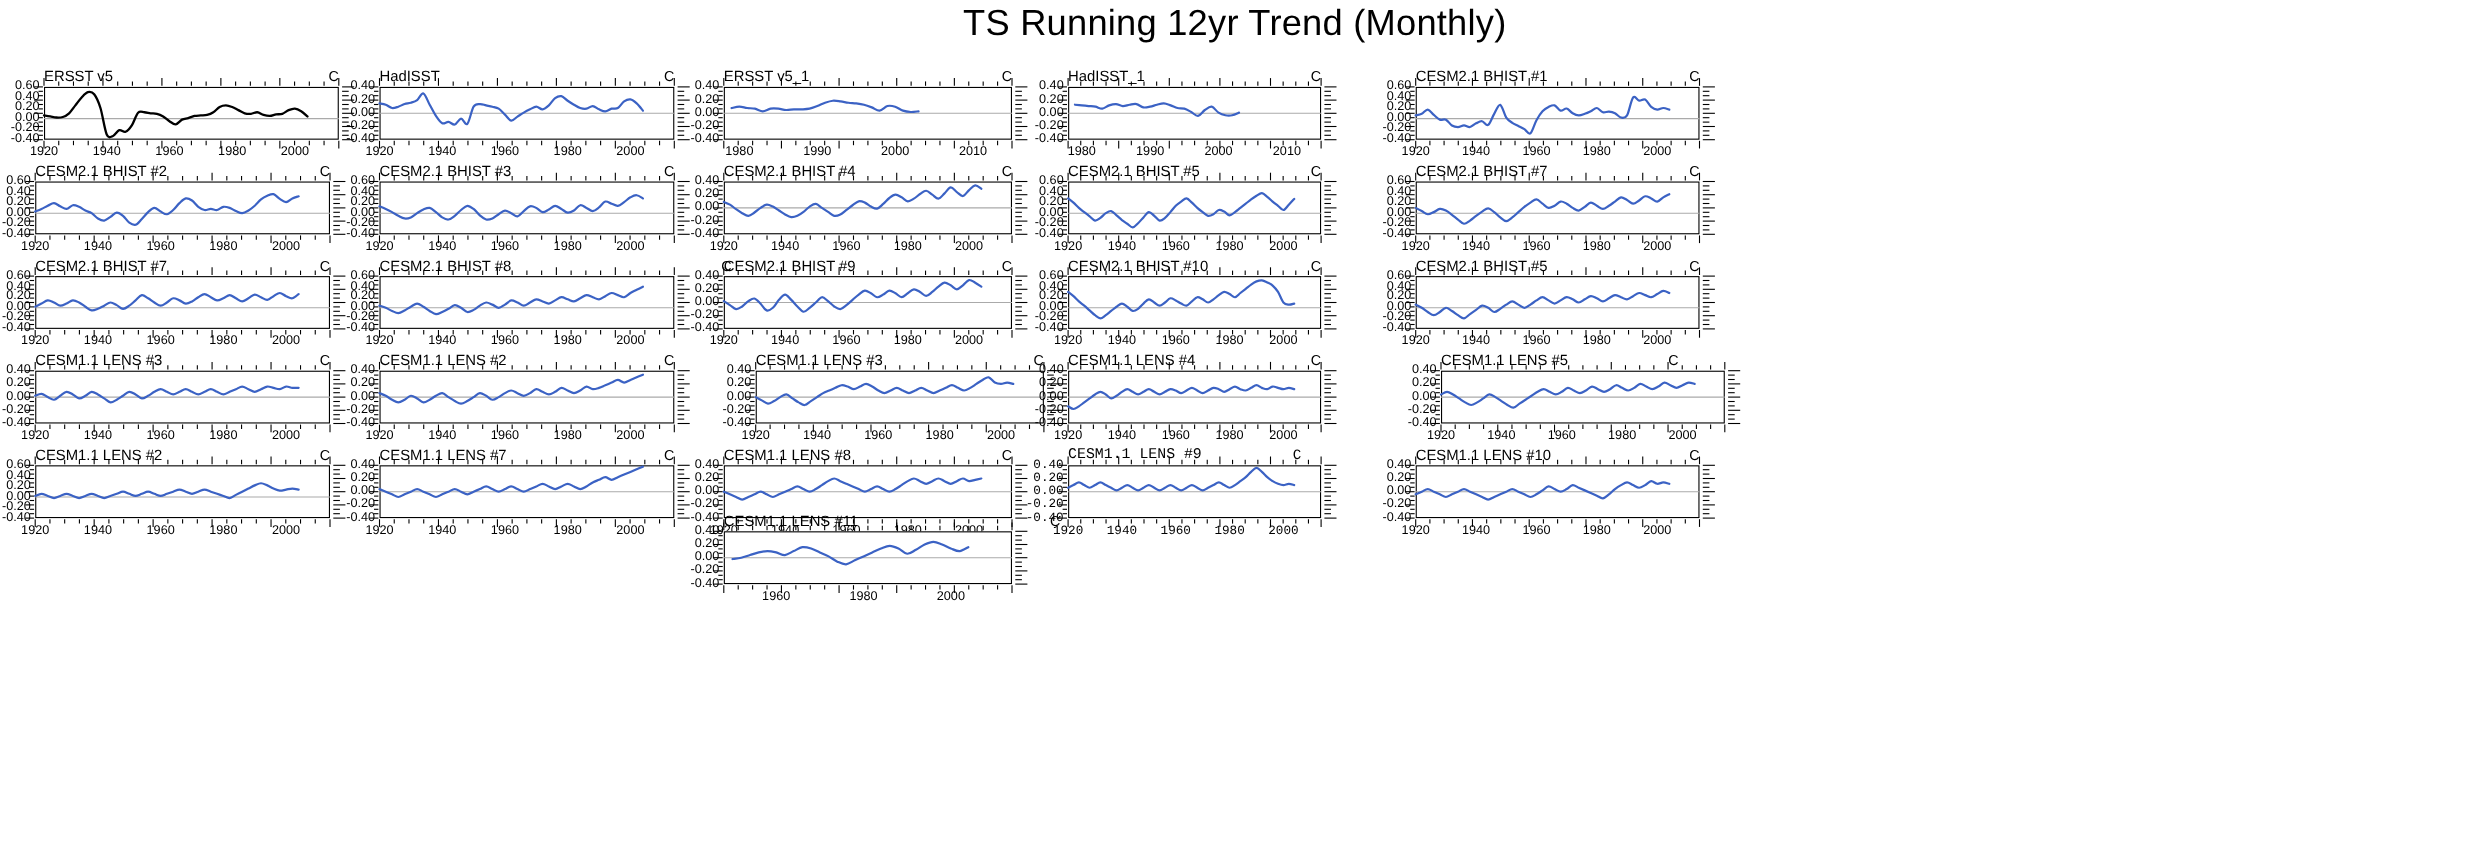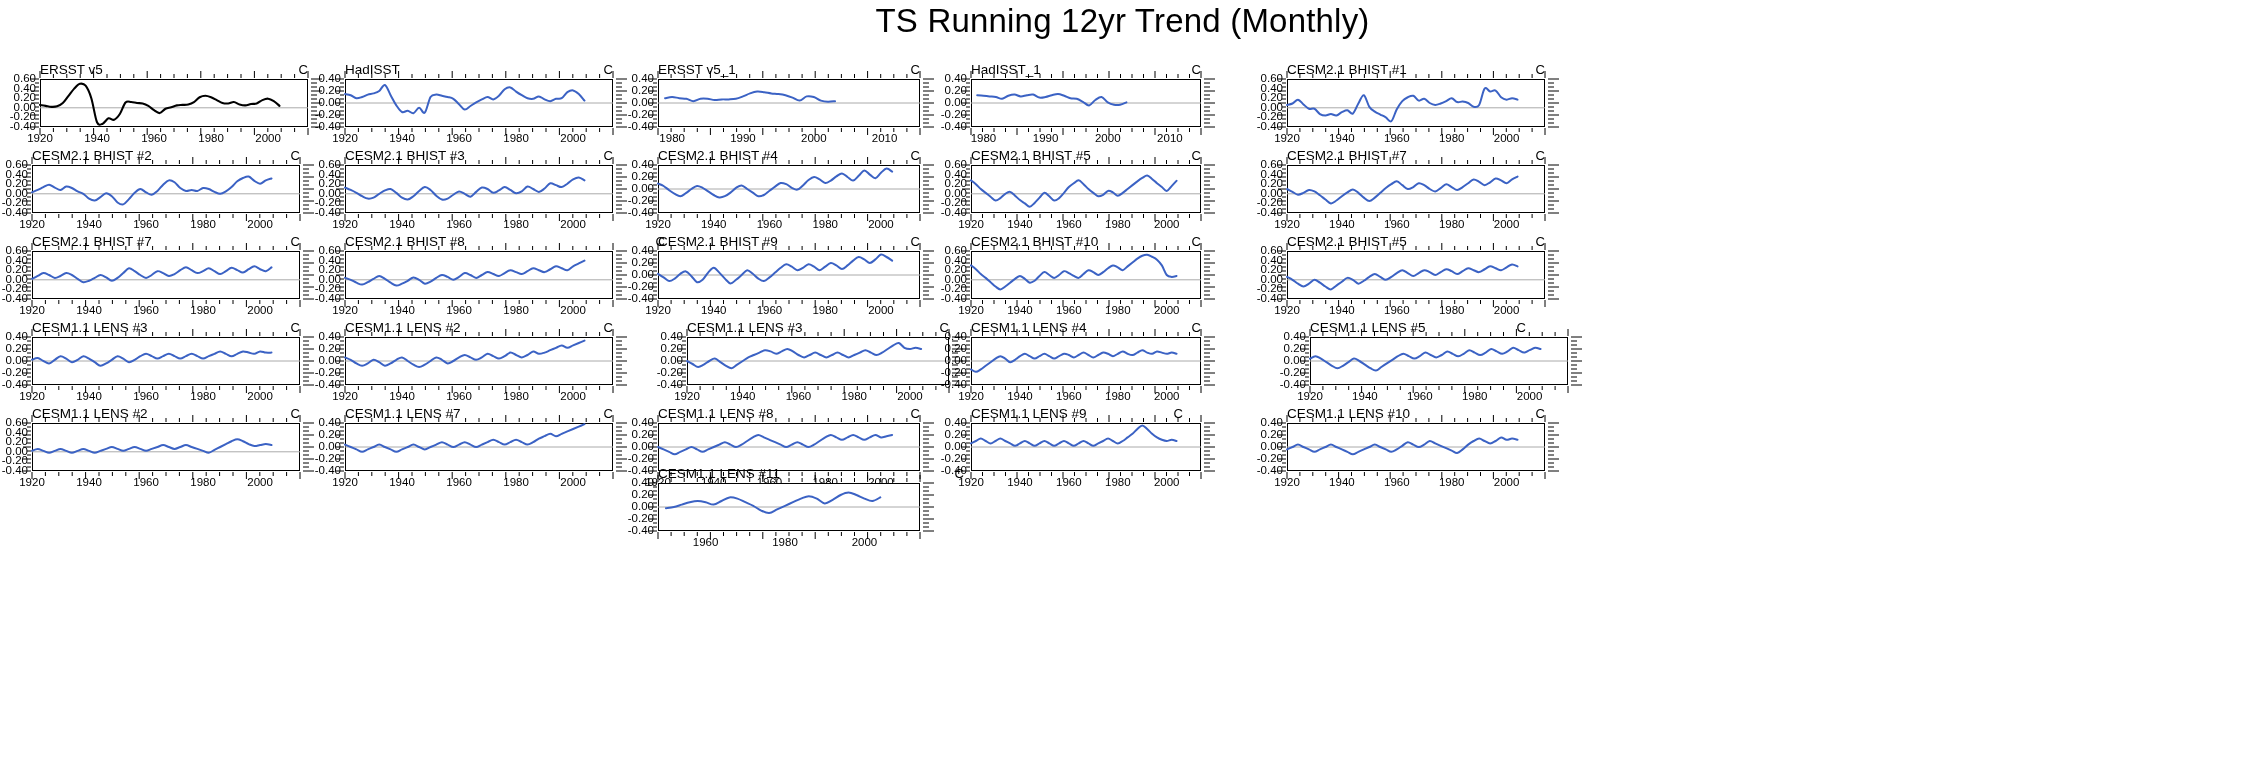--- a/index.html
+++ b/index.html
@@ -2120,21 +2120,21 @@
           <line x1="-1" x2="-9" y1="24" y2="24" class="tickmark"></line>
           <line x1="-1" x2="-5" y1="28" y2="28" class="tickmark"></line>
           <line x1="-1" x2="-5" y1="32" y2="32" class="tickmark"></line>
           <line x1="-1" x2="-9" y1="36" y2="36" class="tickmark"></line>
           <line x1="-1" x2="-5" y1="40" y2="40" class="tickmark"></line>
           <line x1="-1" x2="-5" y1="44" y2="44" class="tickmark"></line>
           <line x1="-1" x2="-9" y1="48" y2="48" class="tickmark"></line>
           <path d="M0.00,24.00 C0.93,24.40 3.72,25.60 5.57,26.40 C7.43,27.20 9.29,28.00 11.15,28.80 C13.01,29.60 14.87,31.20 16.72,31.20 C18.58,31.20 20.44,29.60 22.30,28.80 C24.16,28.00 26.01,27.20 27.87,26.40 C29.73,25.60 31.59,24.00 33.45,24.00 C35.30,24.00 37.16,25.60 39.02,26.40 C40.88,27.20 42.74,28.80 44.60,28.80 C46.45,28.80 48.31,27.20 50.17,26.40 C52.03,25.60 53.89,24.80 55.74,24.00 C57.60,23.20 59.46,22.40 61.32,21.60 C63.18,20.80 65.04,19.20 66.89,19.20 C68.75,19.20 70.61,20.80 72.47,21.60 C74.33,22.40 76.18,24.00 78.04,24.00 C79.90,24.00 81.76,22.60 83.62,21.60 C85.48,20.60 87.33,19.20 89.19,18.00 C91.05,16.80 92.91,15.40 94.77,14.40 C96.62,13.40 98.48,12.00 100.34,12.00 C102.20,12.00 104.06,13.60 105.91,14.40 C107.77,15.20 109.63,16.00 111.49,16.80 C113.35,17.60 115.21,18.40 117.06,19.20 C118.92,20.00 120.78,20.80 122.64,21.60 C124.50,22.40 126.35,24.00 128.21,24.00 C130.07,24.00 131.93,22.40 133.79,21.60 C135.65,20.80 137.50,19.20 139.36,19.20 C141.22,19.20 143.08,20.80 144.94,21.60 C146.79,22.40 148.65,24.00 150.51,24.00 C152.37,24.00 154.23,22.60 156.09,21.60 C157.94,20.60 159.80,19.20 161.66,18.00 C163.52,16.80 165.38,15.40 167.23,14.40 C169.09,13.40 170.95,12.00 172.81,12.00 C174.67,12.00 176.52,13.60 178.38,14.40 C180.24,15.20 182.10,16.80 183.96,16.80 C185.82,16.80 187.67,15.20 189.53,14.40 C191.39,13.60 193.25,12.00 195.11,12.00 C196.96,12.00 198.82,13.60 200.68,14.40 C202.54,15.20 204.40,16.80 206.26,16.80 C208.11,16.80 209.97,15.20 211.83,14.40 C213.69,13.60 215.55,12.00 217.40,12.00 C219.26,12.00 221.12,14.20 222.98,14.40 C224.84,14.60 226.70,13.60 228.55,13.20 C230.41,12.80 233.20,12.20 234.13,12.00" fill="none" stroke="#3b62c4" stroke-width="2" stroke-linejoin="round" stroke-linecap="round"></path>
         </svg>
       </div>
-      <div class="panel" style="left: 971px; top: 406px; width: 212px; height: 88px;">
+      <div class="panel" style="left: 971px; top: 406px; width: 212px; height: 88px; font-family: Liberation Mono, monospace;">
         <div class="panel-title">CESM1.1 LENS #9</div>
         <div class="panel-unit">C</div>
         <div class="plotbox" style="width: 230px; height: 48px;"></div>
         <div class="ylabels" style="left: -34px; width: 30px; height: 48px;">
           <span style="top: 0px;">0.40</span>
           <span style="top: 12px;">0.20</span>
           <span style="top: 24px;">0.00</span>
           <span style="top: 36px;">-0.20</span>
           <span style="top: 48px;">-0.40</span>
         </div>

